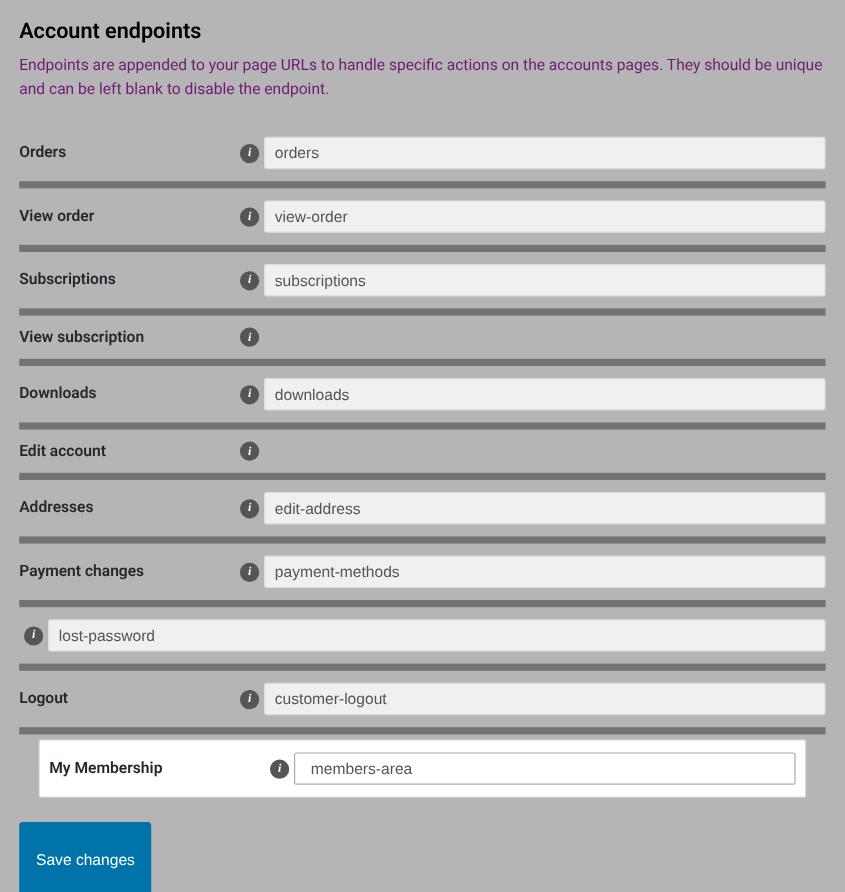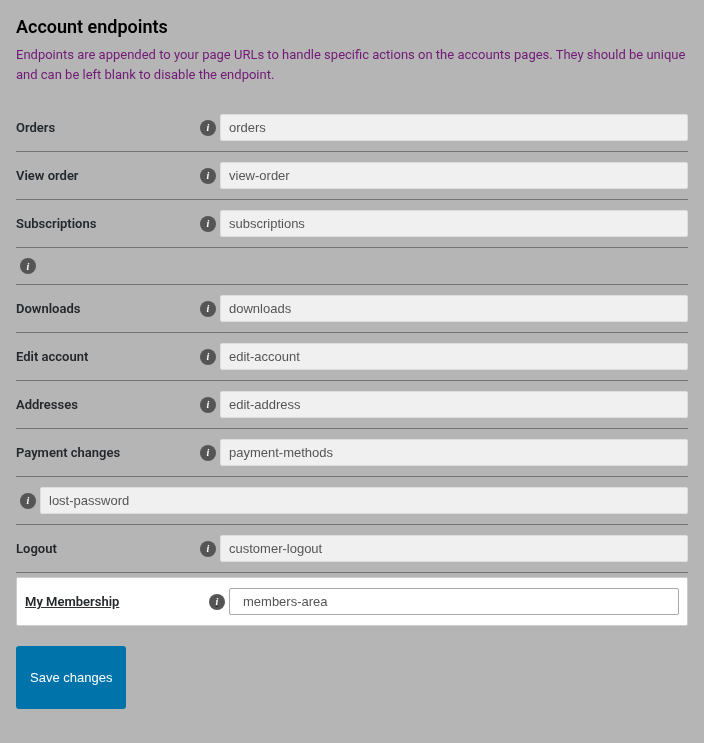--- a/index.html
+++ b/index.html
@@ -21,32 +21,31 @@
     .description {
       font-size: 13px;
       color: #701a75;
       margin-bottom: 20px;
       line-height: 1.5;
     }
     .form-row {
       display: flex;
       align-items: center;
       padding: 10px 0;
-      border-bottom: 1px solid #737373;
+      border-bottom: 6px solid #737373;
     }
     .form-row:last-child {
       border-bottom: none;
     }
     .form-row.highlighted {
       background: #fff;
       border: 1px solid #ccc;
       border-radius: 2px;
       padding: 10px 8px;
-      margin: 4px 0;
-      text-decoration: underline;
+      margin: 4px 16px;
     }
     .field-label {
       width: 180px;
       flex-shrink: 0;
       font-weight: 600;
       color: #23282d;
       font-size: 13px;
     }
     .field-help {
       width: 24px;
@@ -128,37 +127,37 @@
       <div class="field-input"><input type="text" value="view-order" style=""></div>
     </div>
     <div class="form-row">
       <div class="field-label">Subscriptions</div>
       <div class="field-help">
         <div class="help-icon">i</div>
       </div>
       <div class="field-input"><input type="text" value="subscriptions" style=""></div>
     </div>
     <div class="form-row">
+      <div class="field-label">View subscription</div>
       <div class="field-help">
         <div class="help-icon">i</div>
       </div>
     </div>
     <div class="form-row">
       <div class="field-label">Downloads</div>
       <div class="field-help">
         <div class="help-icon">i</div>
       </div>
       <div class="field-input"><input type="text" value="downloads" style=""></div>
     </div>
     <div class="form-row">
       <div class="field-label">Edit account</div>
       <div class="field-help">
         <div class="help-icon">i</div>
       </div>
-      <div class="field-input"><input type="text" value="edit-account" style=""></div>
     </div>
     <div class="form-row">
       <div class="field-label">Addresses</div>
       <div class="field-help">
         <div class="help-icon">i</div>
       </div>
       <div class="field-input"><input type="text" value="edit-address" style=""></div>
     </div>
     <div class="form-row">
       <div class="field-label">Payment changes</div>

